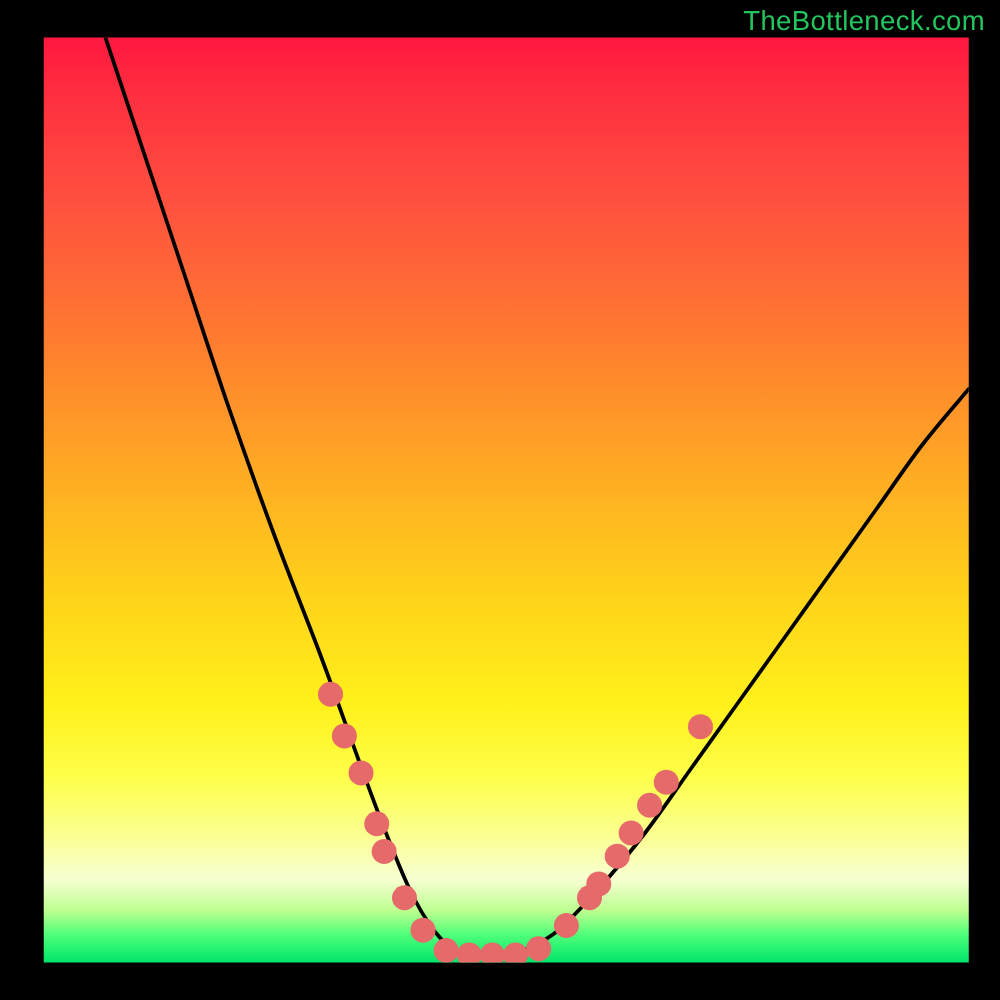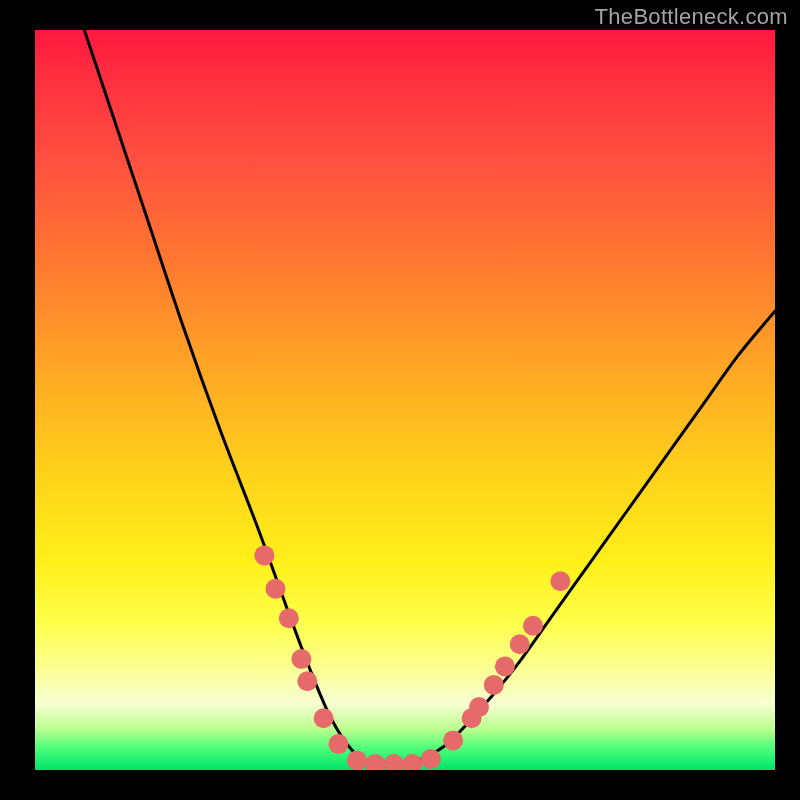--- a/index.html
+++ b/index.html
@@ -40,21 +40,21 @@
       #f7ffd2 91%,
       #baff8e 94.5%,
       #4fff7a 97%,
       #00e46a 100%
     );
   }
   .watermark {
     position: absolute;
     top: 4px;
     right: 12px;
-    color: #a3a3a3;
+    color: #22c55e;
     font-size: 22px;
     font-weight: 500;
     letter-spacing: 0.3px;
     user-select: none;
   }
   svg.curve {
     position: absolute;
     left: 0;
     top: 0;
   }

